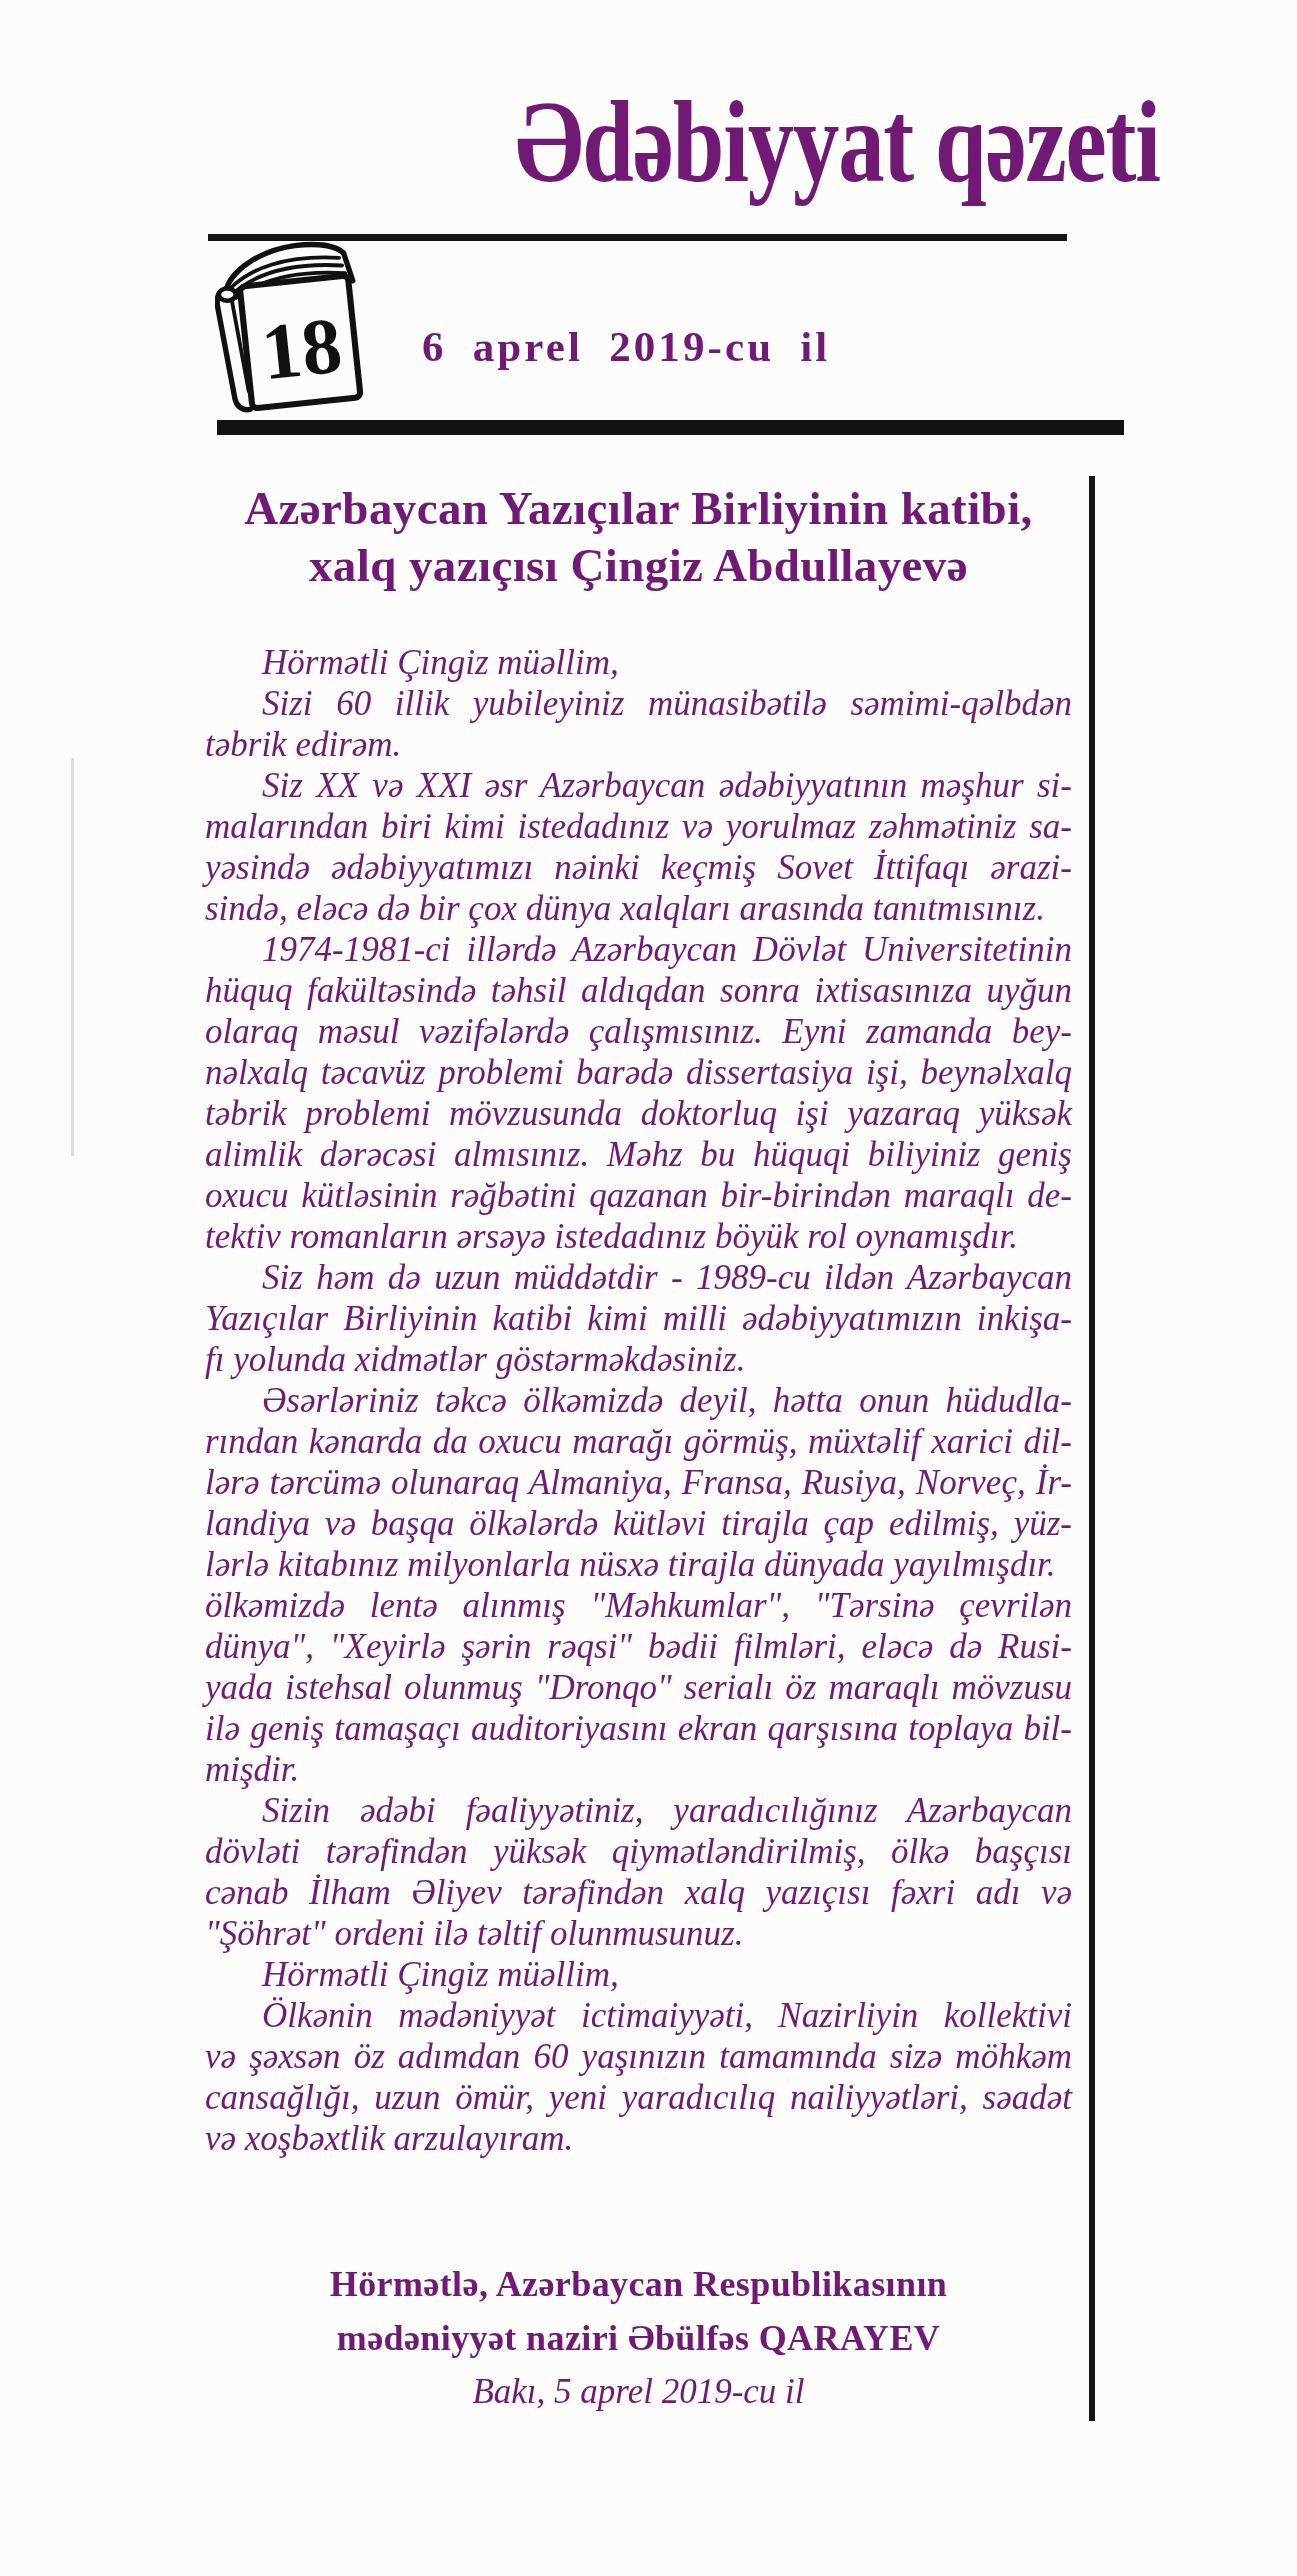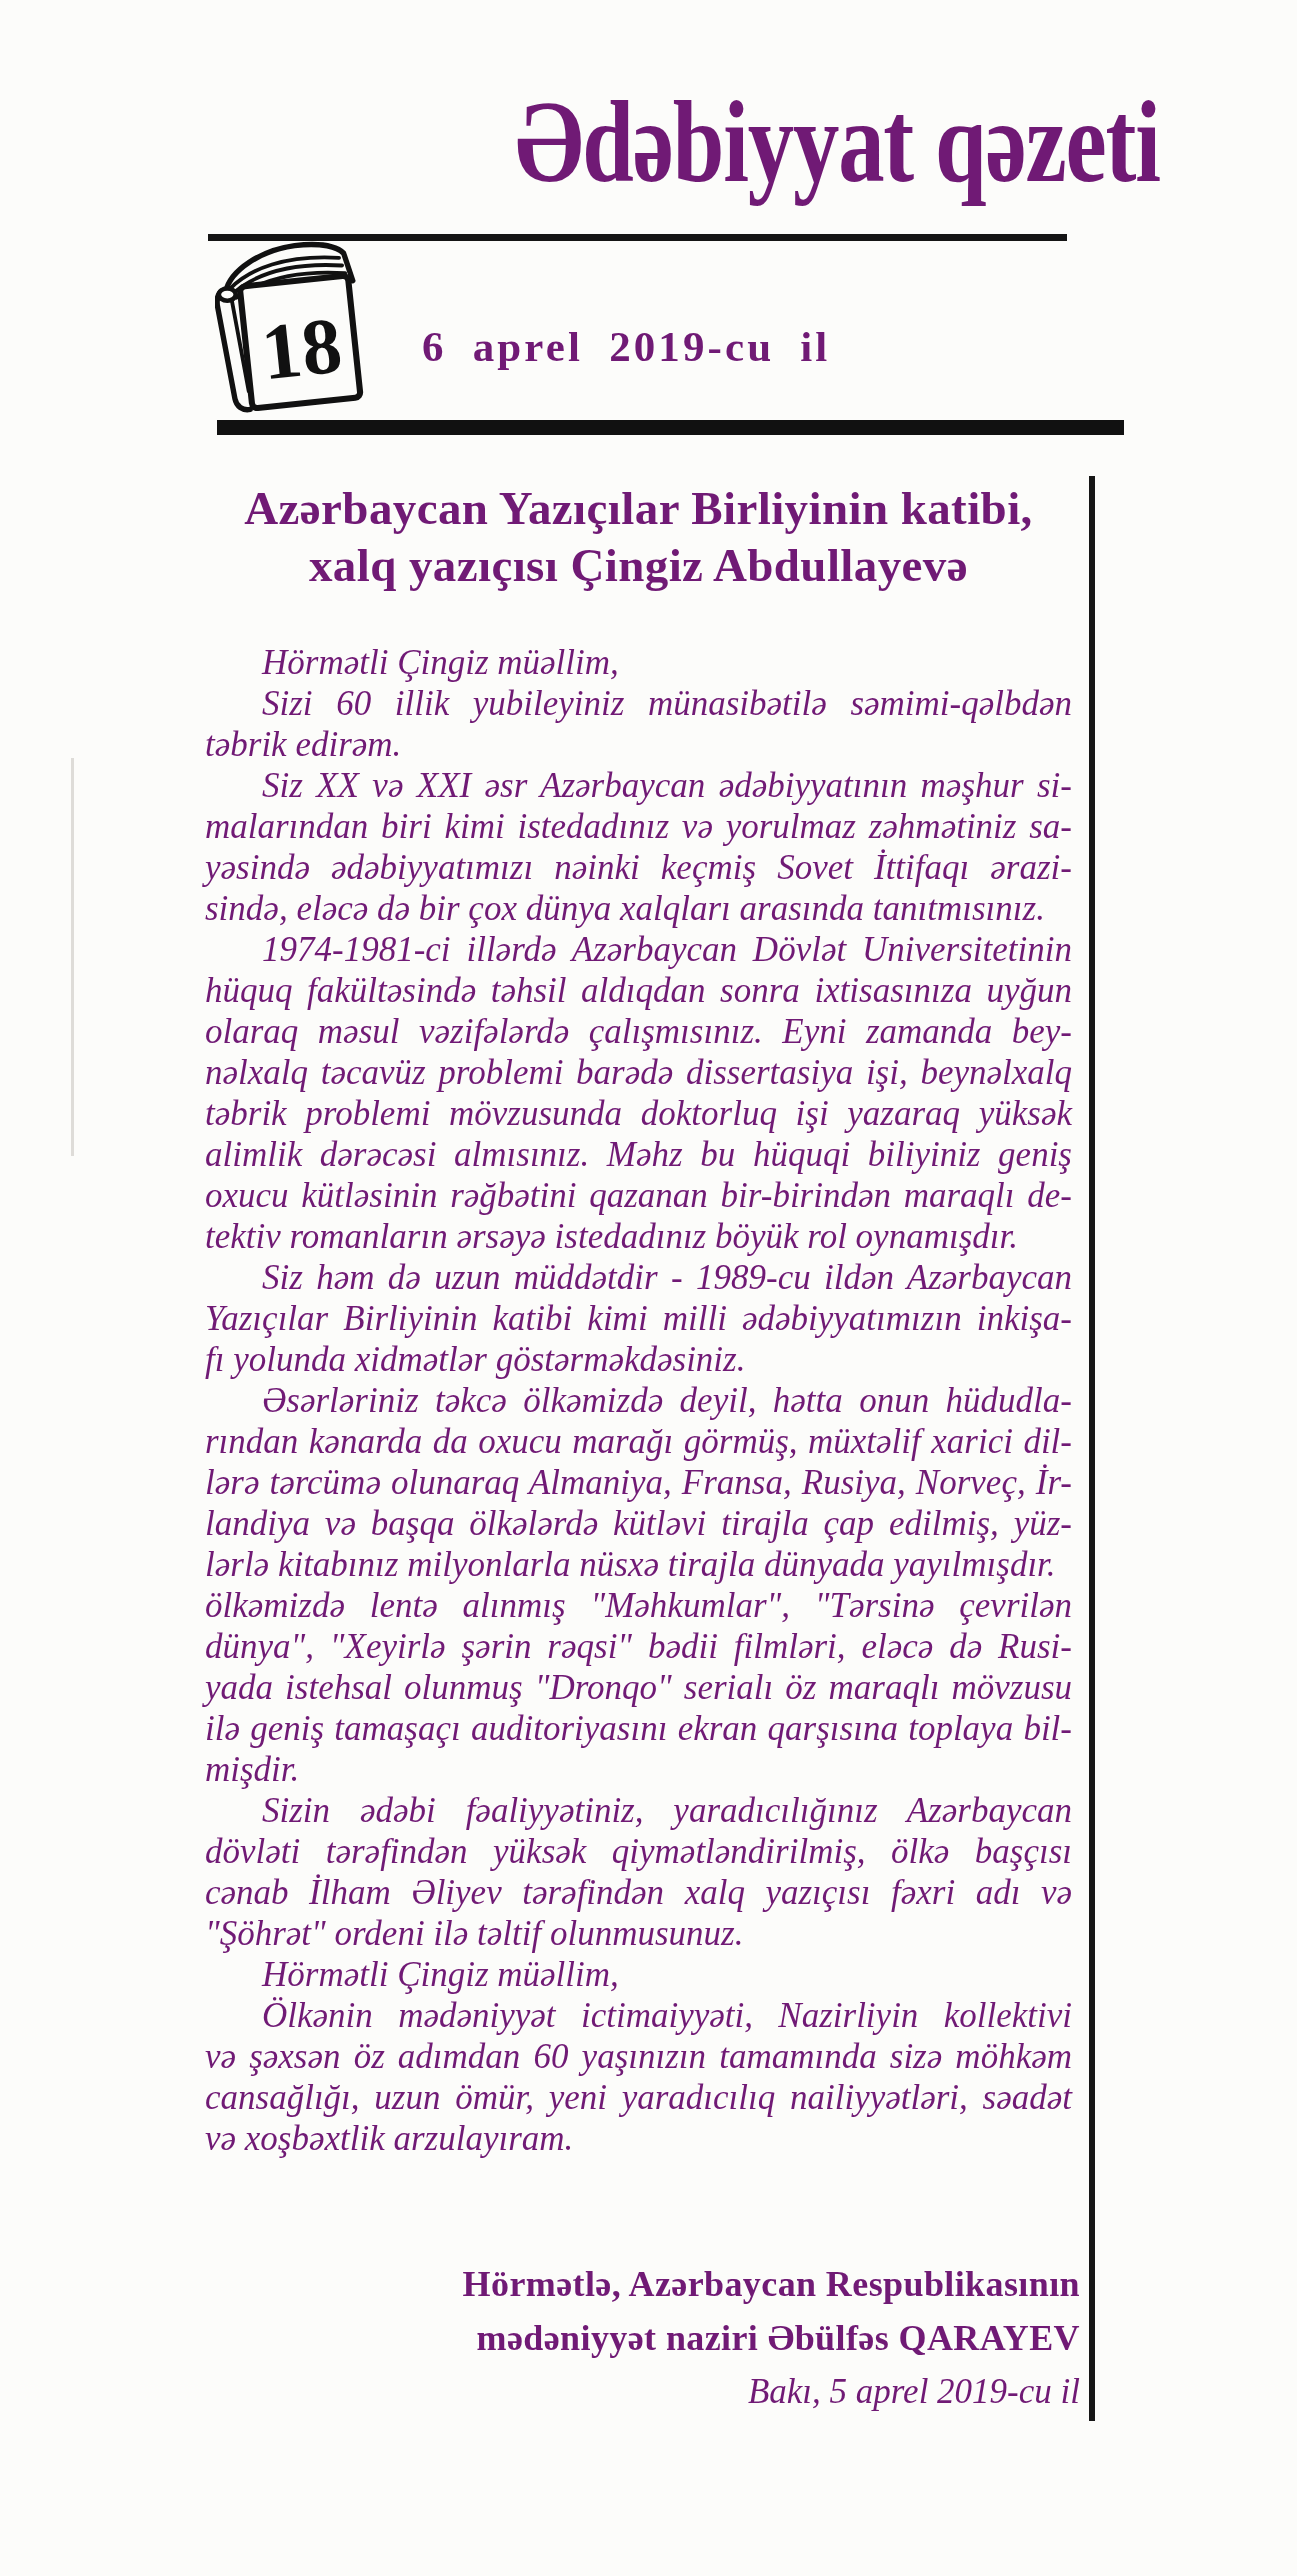--- a/index.html
+++ b/index.html
@@ -63,22 +63,22 @@
   .line{
     text-align:justify;
     text-align-last:justify;
     white-space:nowrap;
     font-style:italic;
   }
   .line.first{text-indent:57px;}
   .line.last{text-align-last:left;white-space:normal;}
   
   .signature-block{
-    position:absolute;left:213px;top:2257px;width:867px;
-    text-align:right;line-height:54px;
+    position:absolute;left:205px;top:2257px;width:867px;
+    text-align:center;line-height:54px;
   }
   .sig-line{font-size:36px;font-weight:bold;letter-spacing:0.4px;}
   .sig-dateline{font-size:35px;font-style:italic;font-weight:normal;}
 </style>
 </head>
 <body>
 
 <div id="page">
 
   <div class="masthead-title-wrap">

